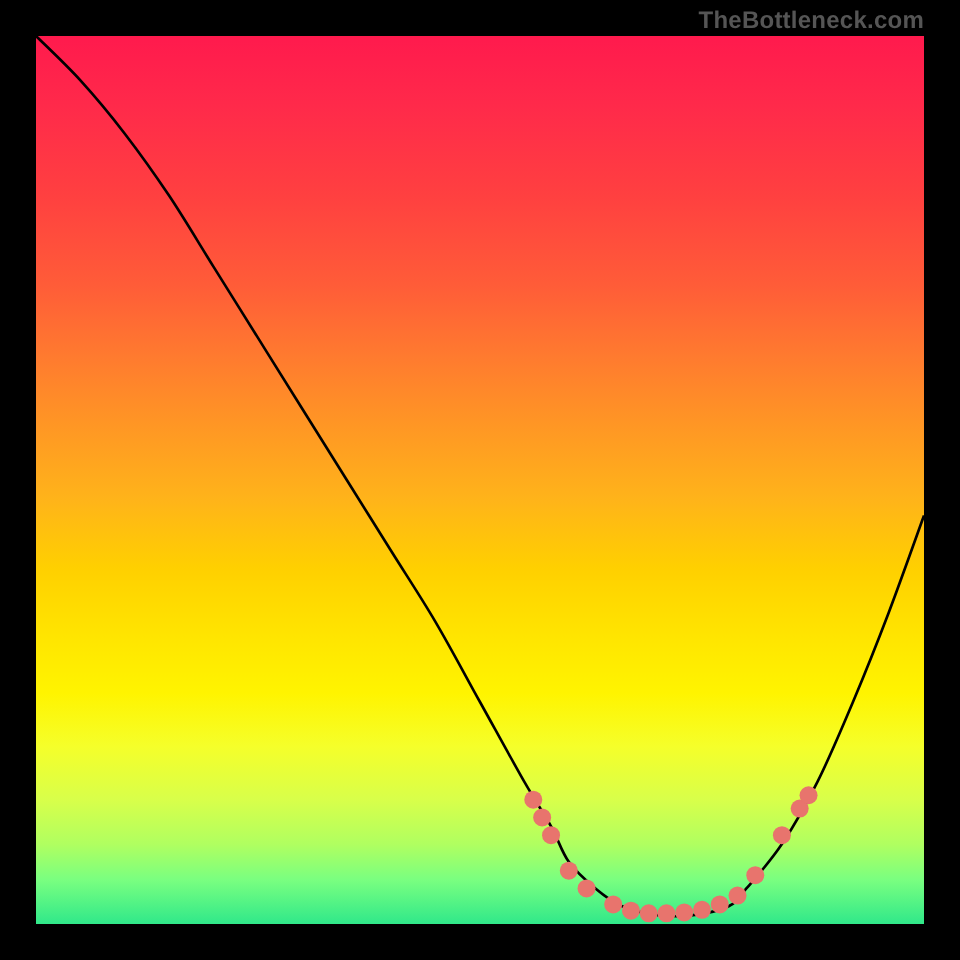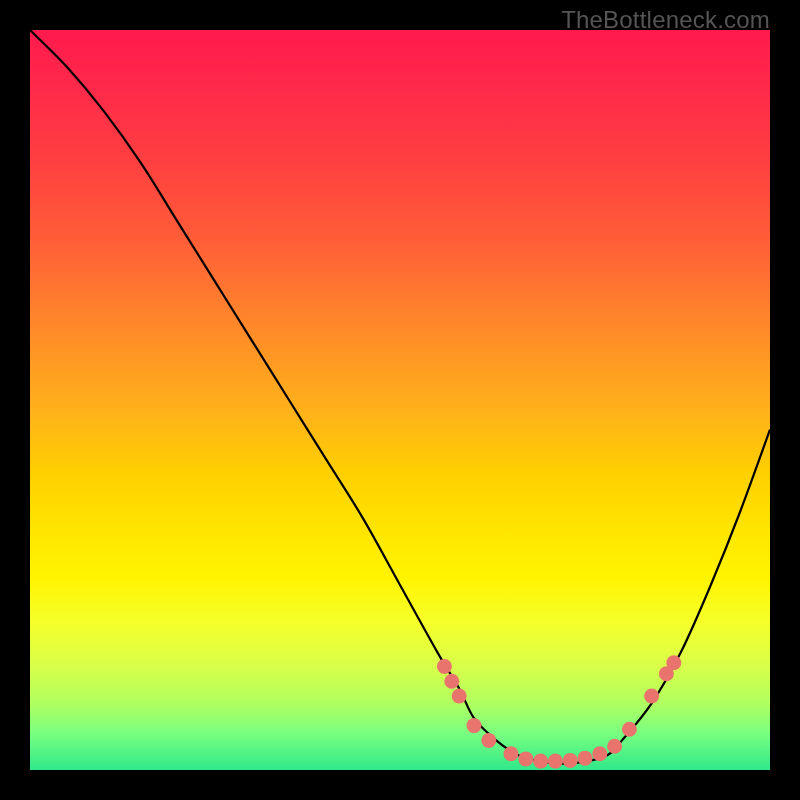--- a/index.html
+++ b/index.html
@@ -42,22 +42,22 @@
       #b0ff60 91%,
       #7aff80 95%,
       #30e88a 100%
     );
   }
   .watermark {
     position: absolute;
     top: 6px;
     right: 30px;
     color: #555;
-    font-size: 24px;
-    font-weight: 400;
+    font-size: 20px;
+    font-weight: 700;
     letter-spacing: 0.2px;
     user-select: none;
   }
   svg.curve {
     position: absolute;
     left: 0;
     top: 0;
     width: 740px;
     height: 740px;
     overflow: visible;

